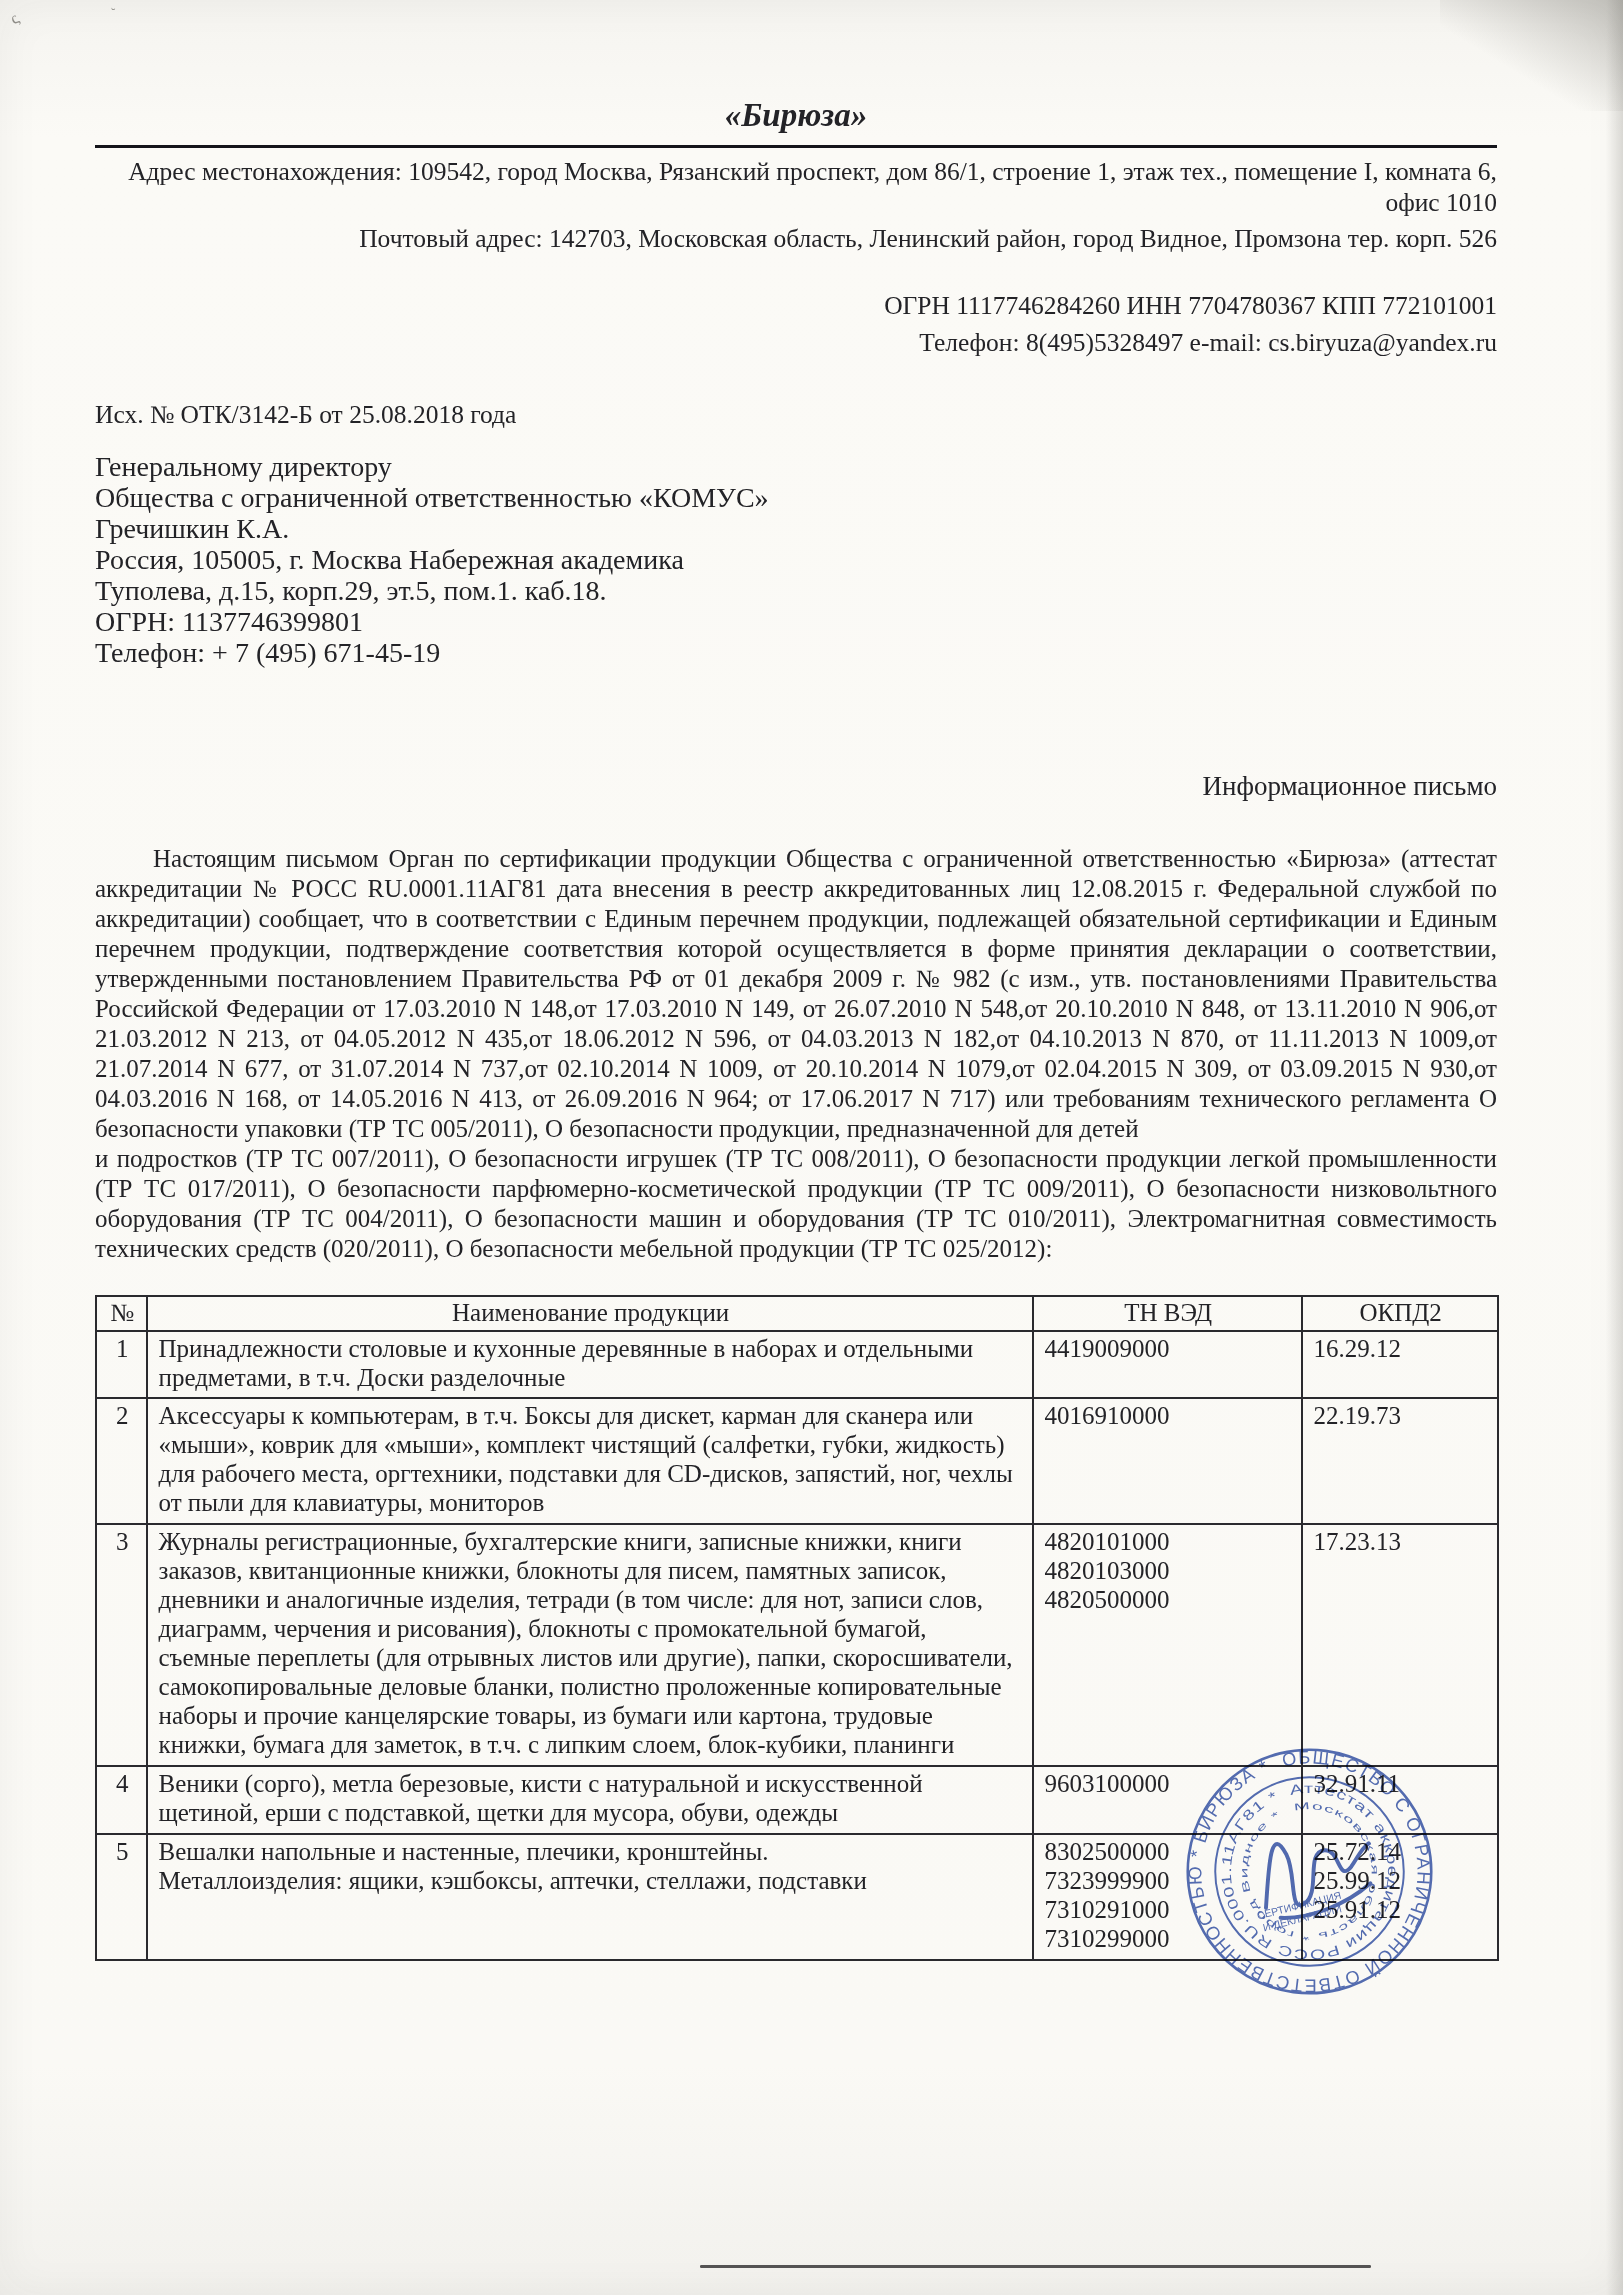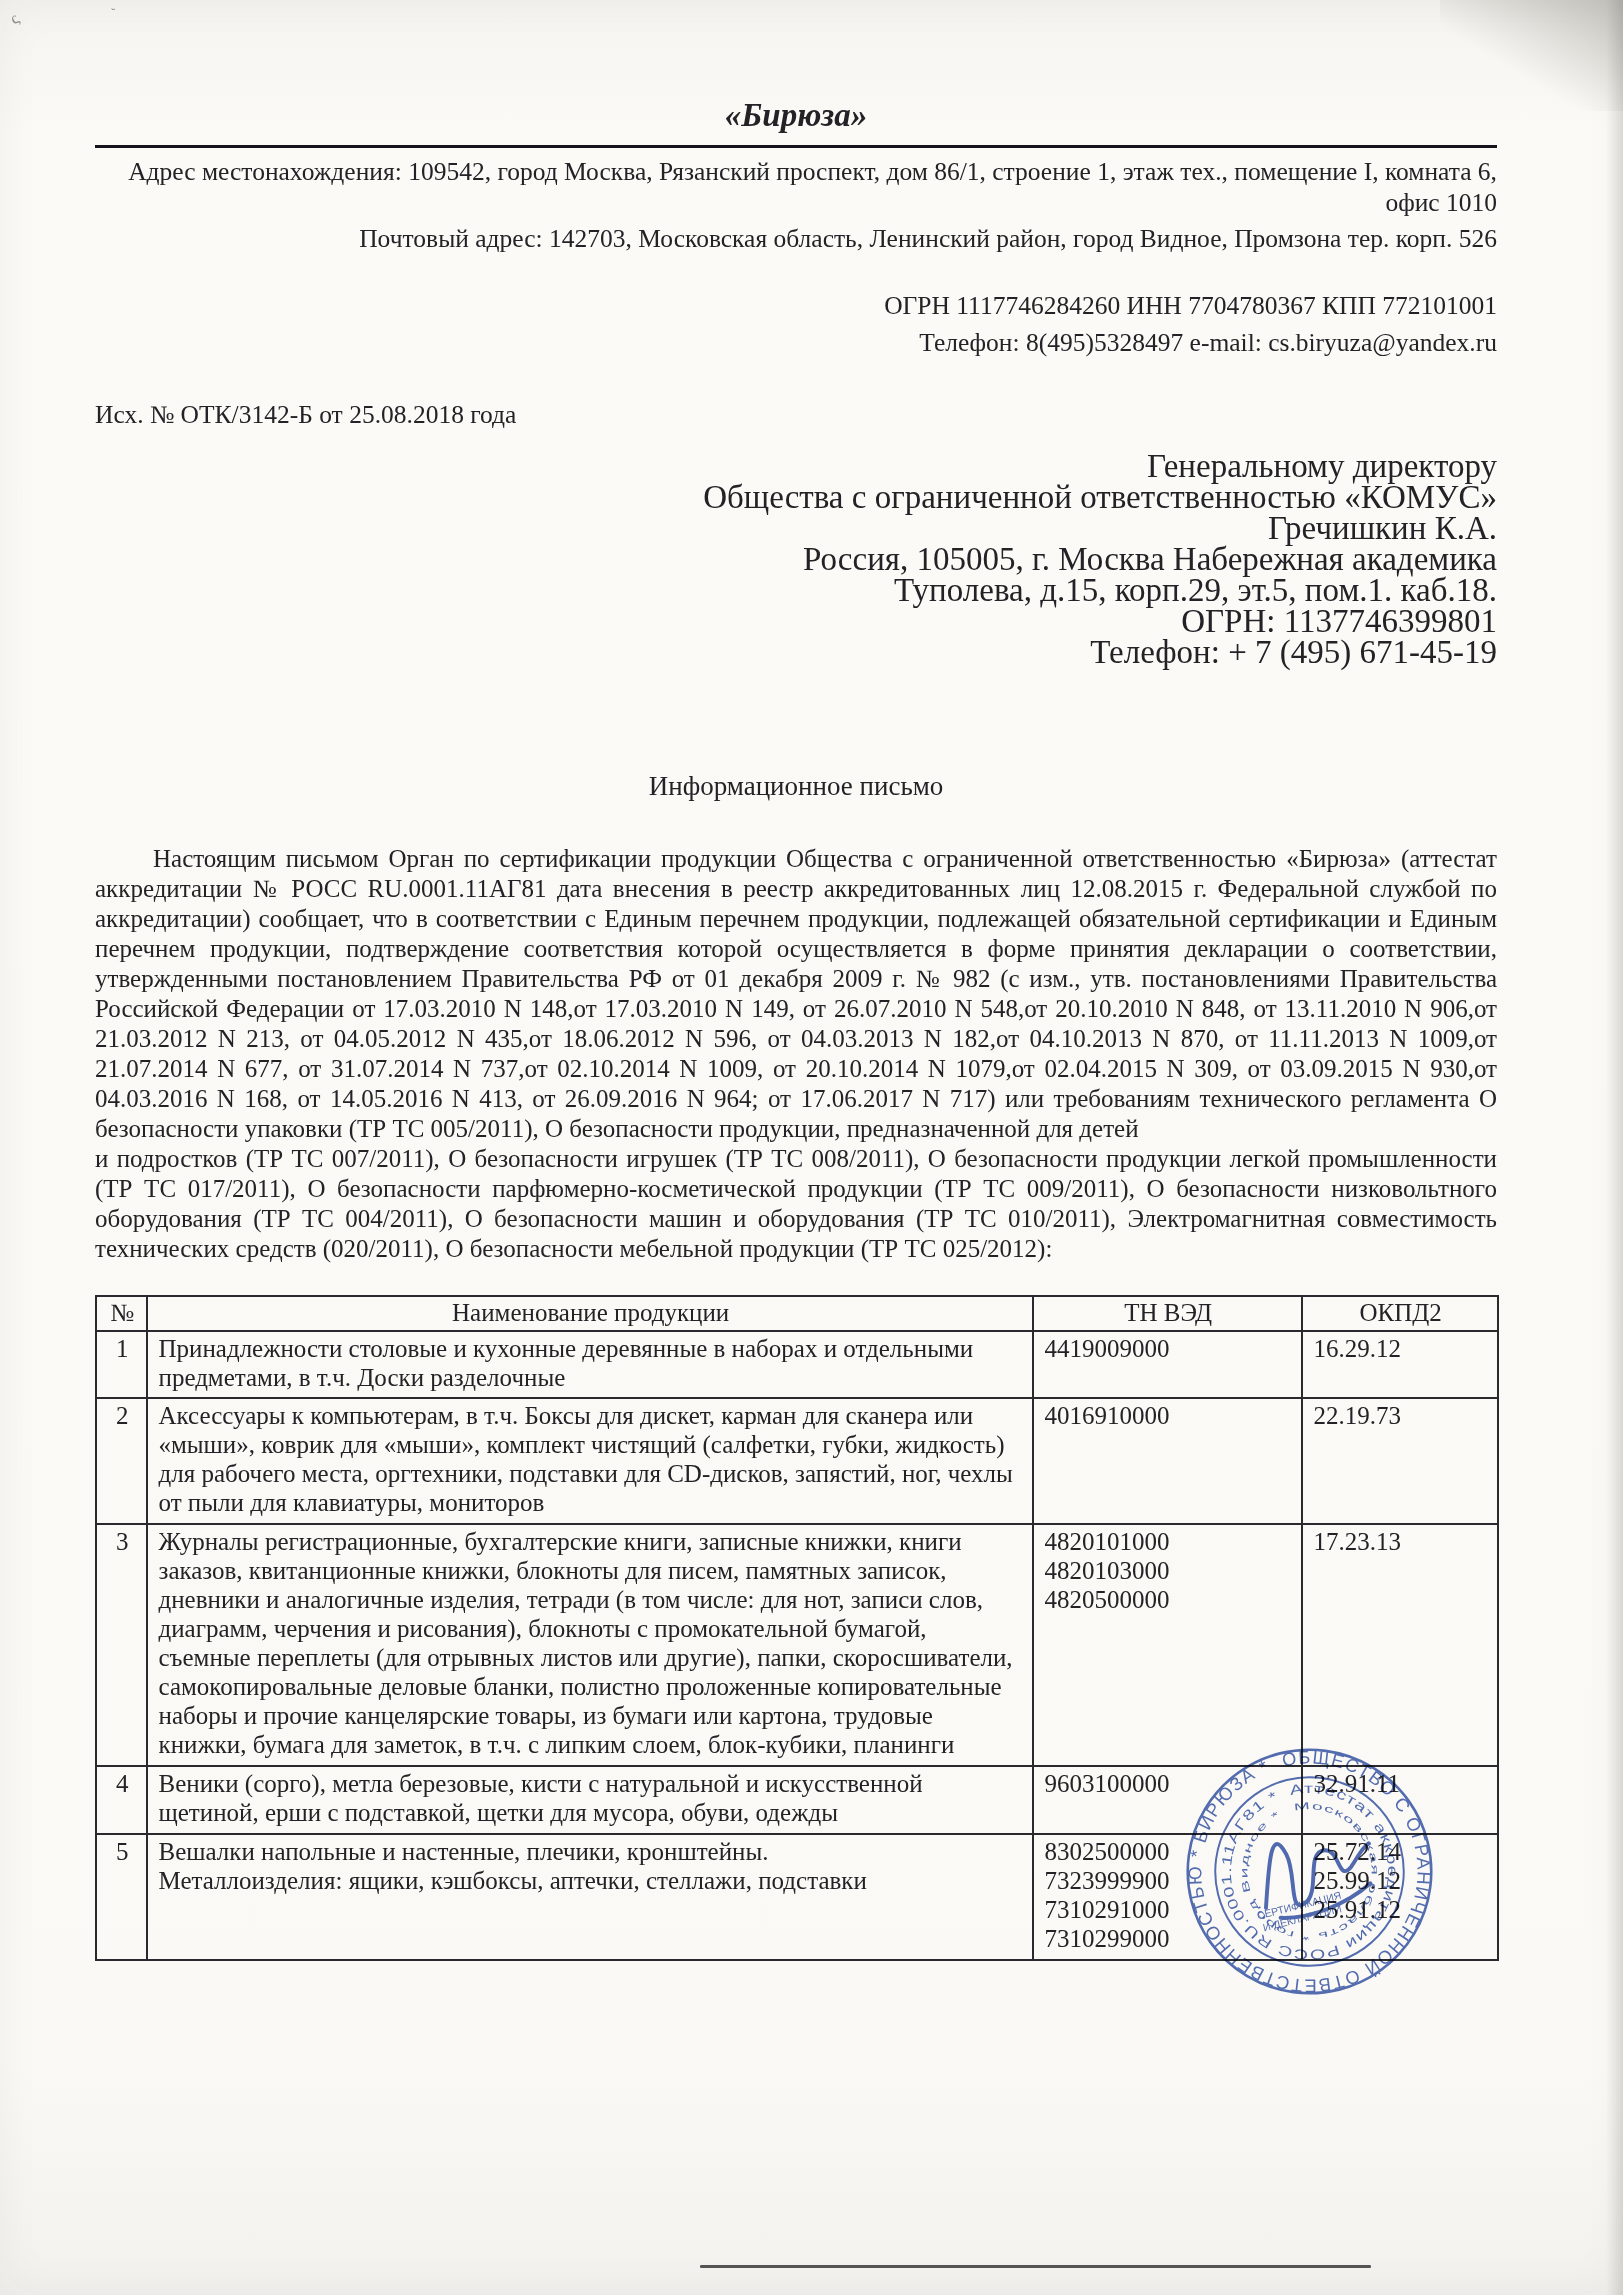--- a/index.html
+++ b/index.html
@@ -30,23 +30,23 @@
   .letterhead{text-align:center;}
   .company-name{font-size:36px;font-weight:bold;font-style:italic;letter-spacing:0.7px;}
   .company-brand{font-size:33px;font-weight:bold;font-style:italic;margin-top:20px;}
   .rule{height:3.3px;background:#14141a;margin:10.5px 0 7.9px 0;}
   .addr{margin:0;font-size:25.5px;line-height:1.22;text-align:right;}
   .gap-top{margin-top:36px;}
   .small-gap-top{margin-top:5.2px;}
 
   .ref{margin:42px 0 0 0;font-size:25.5px;text-align:left;}
 
-  .recipient{margin-top:21px;text-align:right;font-size:33px;line-height:31px;}
+  .recipient{margin-top:21px;font-size:28px;line-height:31px;}
 
-  .letter-title{margin:103px 0 0 0;font-size:27px;font-weight:normal;text-align:center;}
+  .letter-title{margin:103px 0 0 0;font-size:27px;font-weight:normal;text-align:right;}
 
   .body-par{margin:42px 0 0 0;font-size:25px;line-height:30px;text-align:justify;}
   .body-par.cont{margin-top:0;}
   .indent{text-indent:58px;}
 
   
   table.goods{margin-top:31px;border-collapse:collapse;table-layout:fixed;width:1402px;
     font-size:25px;line-height:29px;}
   table.goods th,table.goods td{border:2px solid #2a2a2e;vertical-align:top;
     padding:2px 9.2px 5.9px 10.5px;}

